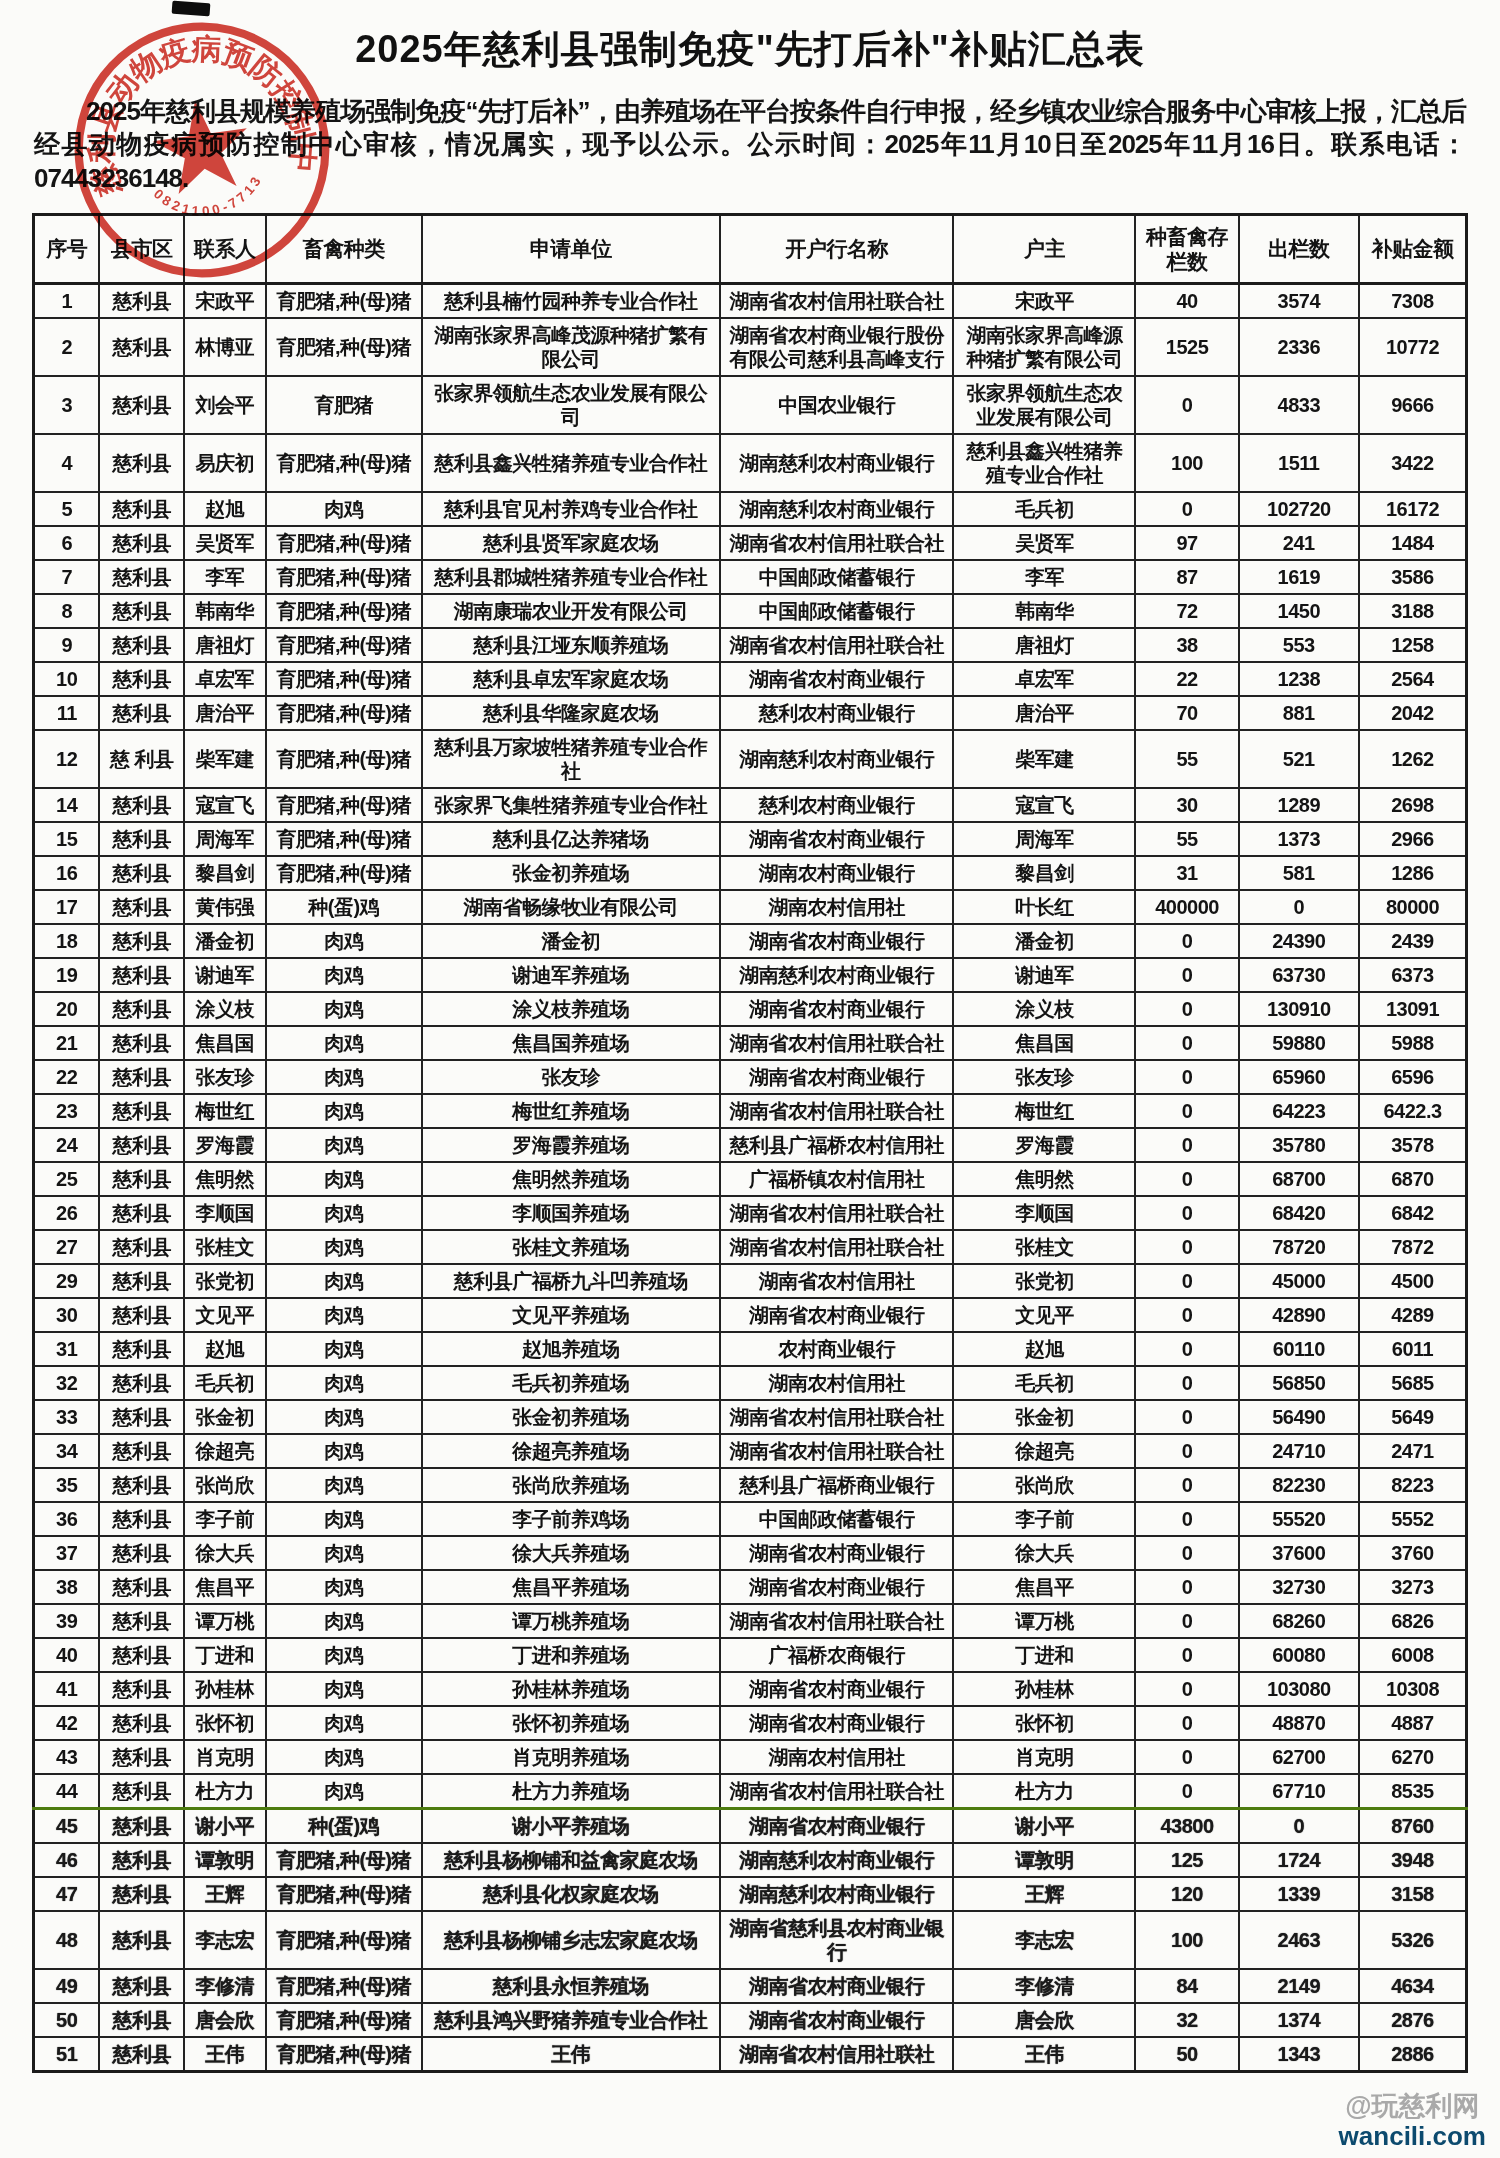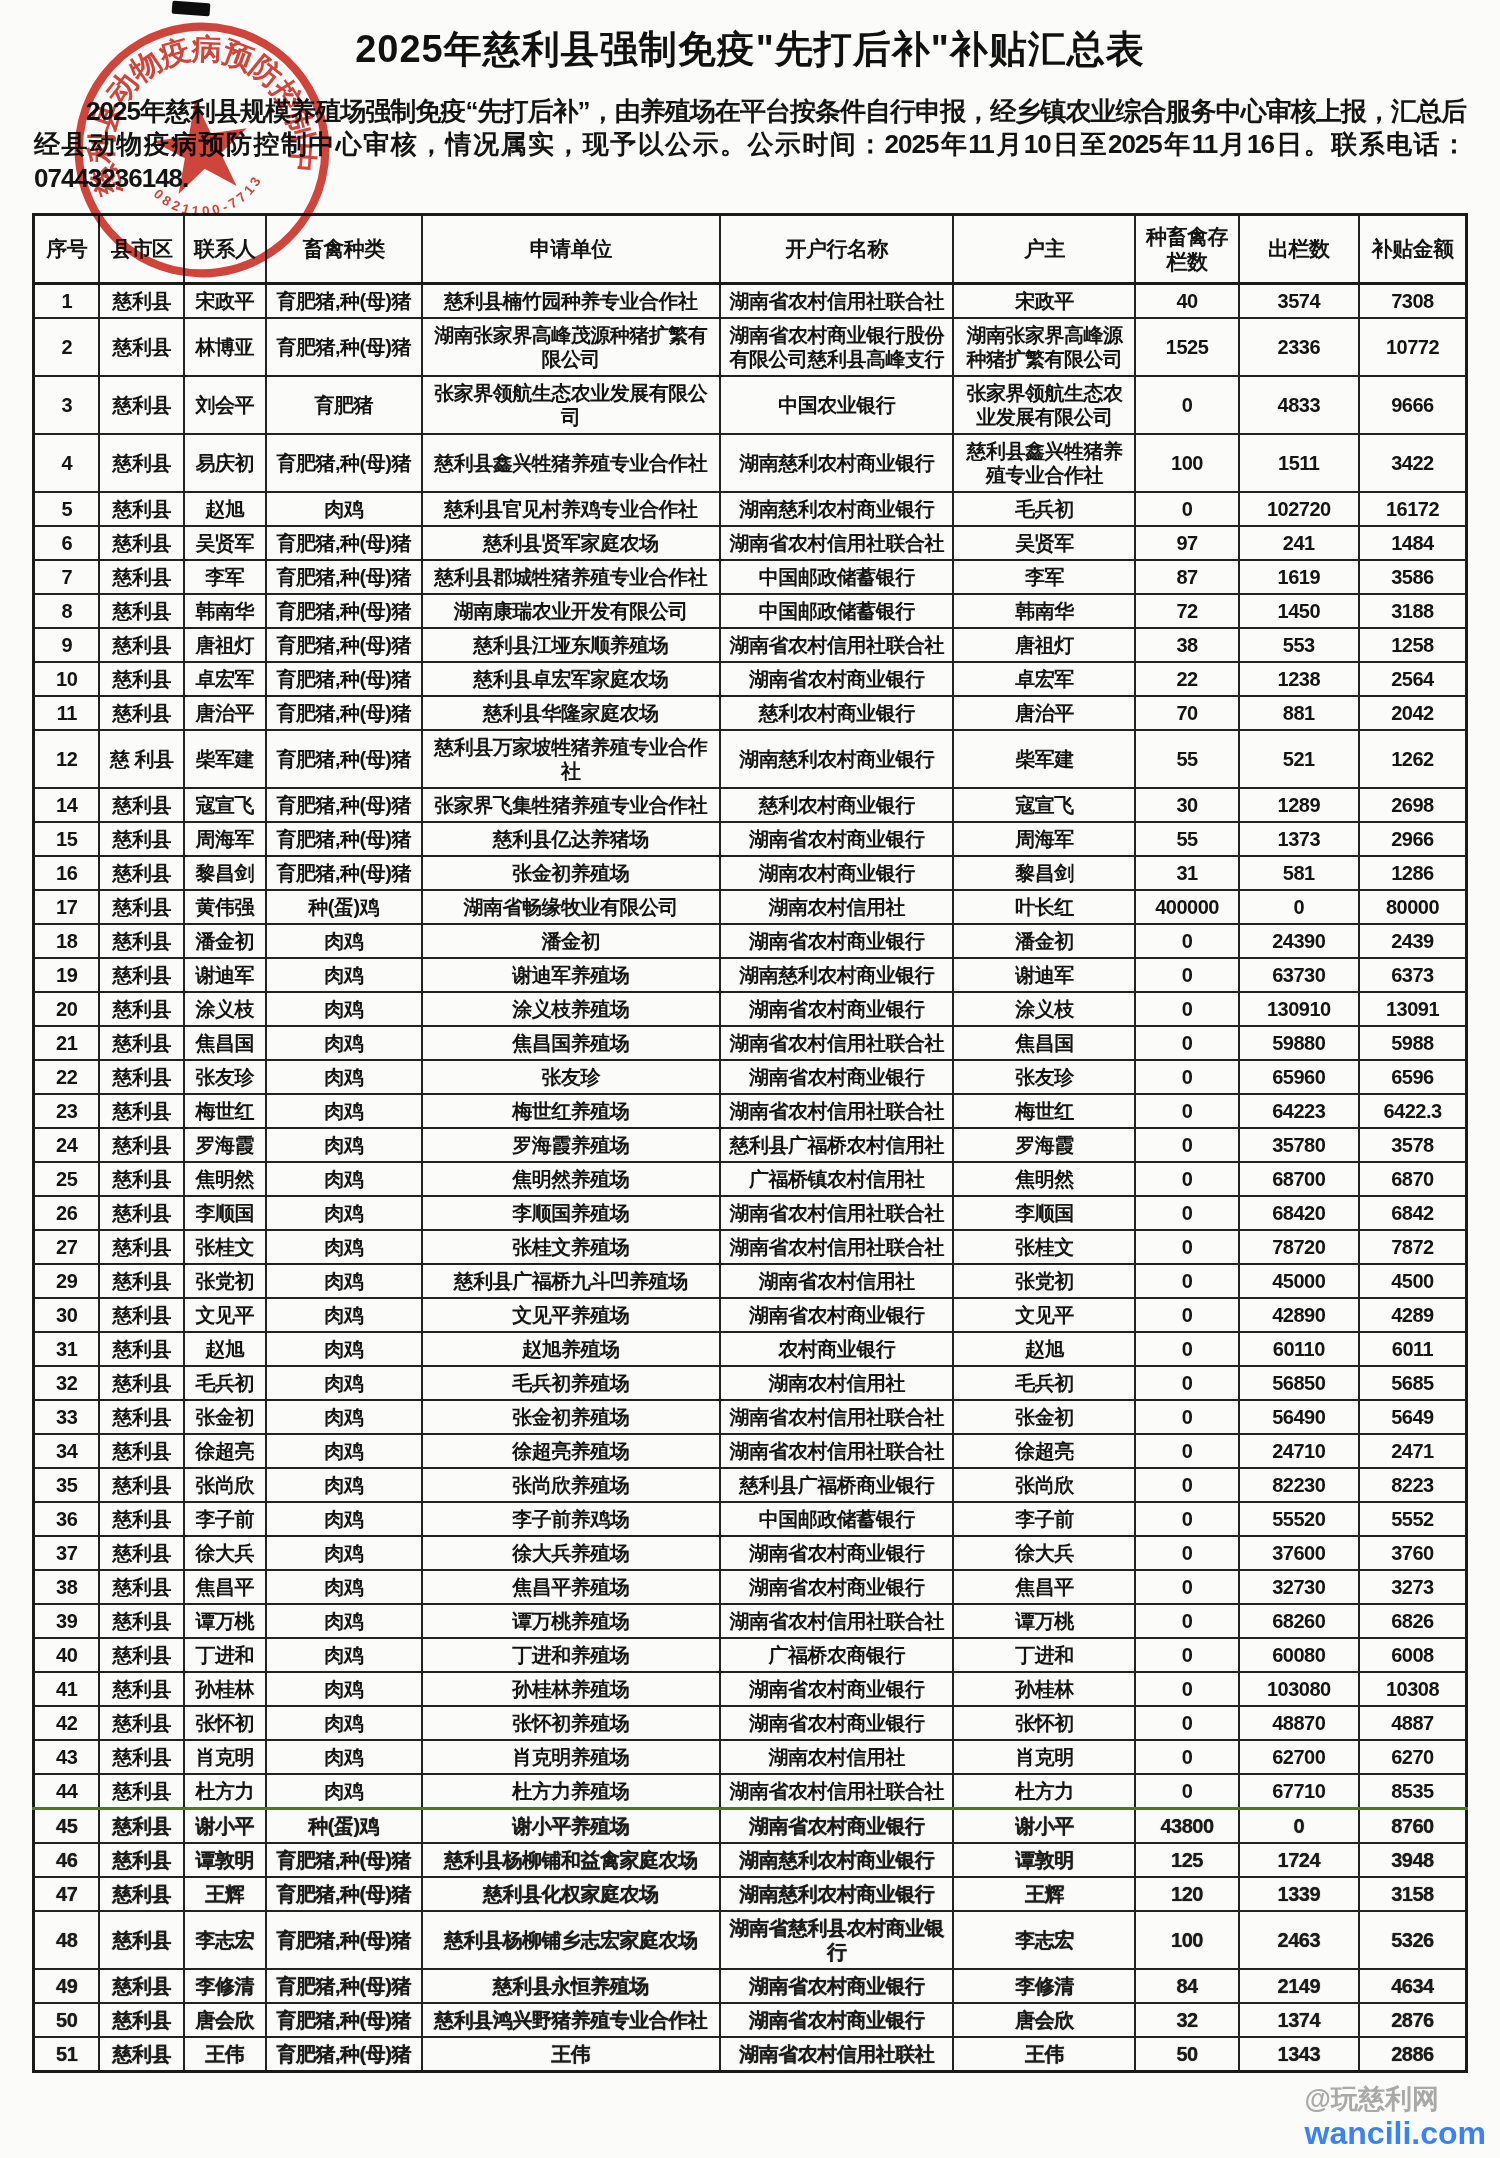--- a/index.html
+++ b/index.html
@@ -39,23 +39,23 @@
   table.grid th,table.grid td{
     border:2px solid #222;text-align:center;vertical-align:middle;
     padding:4px 3px;font-size:20px;font-weight:700;line-height:1.2;
     letter-spacing:-0.5px;overflow:hidden;word-break:break-all;color:#141414;
   }
   table.grid thead th{font-size:21px;font-weight:800;padding:8px 2px;border-bottom:3px solid #1b1b1b;}
   tr.scan2 td{text-shadow:0 0 1px rgba(20,20,20,.85);color:#1a1a1a;}
   tr.scan2-first td{border-top:3px solid #4d7c0f;}
 
   
-  .watermark{position:absolute;right:14px;bottom:6px;text-align:left;line-height:1.15;}
+  .watermark{position:absolute;right:14px;bottom:6px;text-align:center;line-height:1.15;}
   .watermark .wm1{font-size:27px;font-weight:700;color:#a9a9a9;}
-  .watermark .wm2{font-size:32px;font-weight:700;color:#3b82f6;}
+  .watermark .wm2{font-size:26px;font-weight:700;color:#0c4a6e;}
 </style>
 </head>
 <body>
 
 <div class="sheet">
 
   <div class="top-blob"></div>
 
   <svg class="seal" viewBox="0 0 300 300" aria-hidden="true">
     <g transform="rotate(-8 150 150)">

